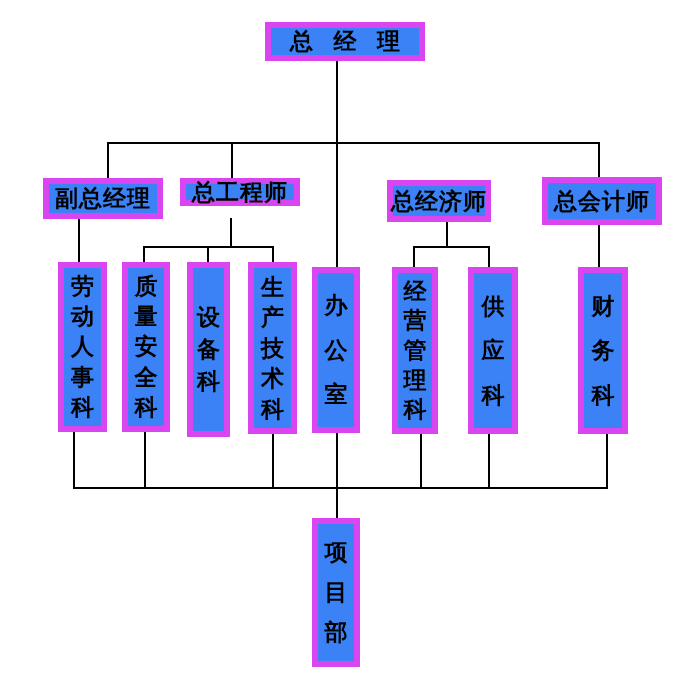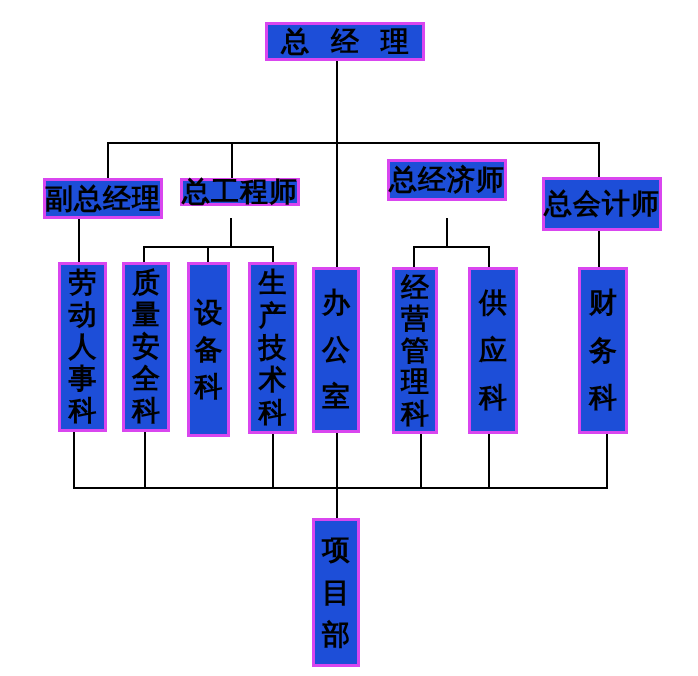--- a/index.html
+++ b/index.html
@@ -12,27 +12,27 @@
     width: 698px;
     height: 676px;
     background: #ffffff;
     font-family: "Liberation Sans", sans-serif;
     color: #000000;
     overflow: hidden;
   }
   .box {
     position: absolute;
     box-sizing: border-box;
-    border: 3px solid #d946ef;
-    background: #1d4ed8;
+    border: 6px solid #d946ef;
+    background: #3b82f6;
     display: flex;
     align-items: center;
     justify-content: center;
     font-weight: bold;
-    font-size: 28px;
+    font-size: 23px;
     color: #000000;
     z-index: 2;
   }
   .hbox .lbl {
     letter-spacing: 1px;
     white-space: nowrap;
   }
   .root .lbl {
     letter-spacing: 7px;
     padding-left: 7px;
@@ -67,25 +67,25 @@
   </div>
 
   <div class="box hbox" style="left:43px; top:178px; width:120px; height:41px;">
     <span class="lbl">副总经理</span>
   </div>
 
   <div class="box hbox" style="left:180px; top:178px; width:120px; height:28px;">
     <span class="lbl">总工程师</span>
   </div>
 
-  <div class="box hbox" style="left:387px; top:159px; width:120px; height:42px;">
+  <div class="box hbox" style="left:387px; top:180px; width:104px; height:42px;">
     <span class="lbl">总经济师</span>
   </div>
 
-  <div class="box hbox" style="left:542px; top:177px; width:120px; height:54px;justify-content:center;">
+  <div class="box hbox" style="left:542px; top:177px; width:120px; height:48px;justify-content:center;">
     <span class="lbl">总会计师</span>
   </div>
 
   <div class="box" style="left:58px; top:262px; width:49px; height:170px;">
     <span class="vtext">
         <span>劳</span>
         <span>动</span>
         <span>人</span>
         <span>事</span>
         <span>科</span>

